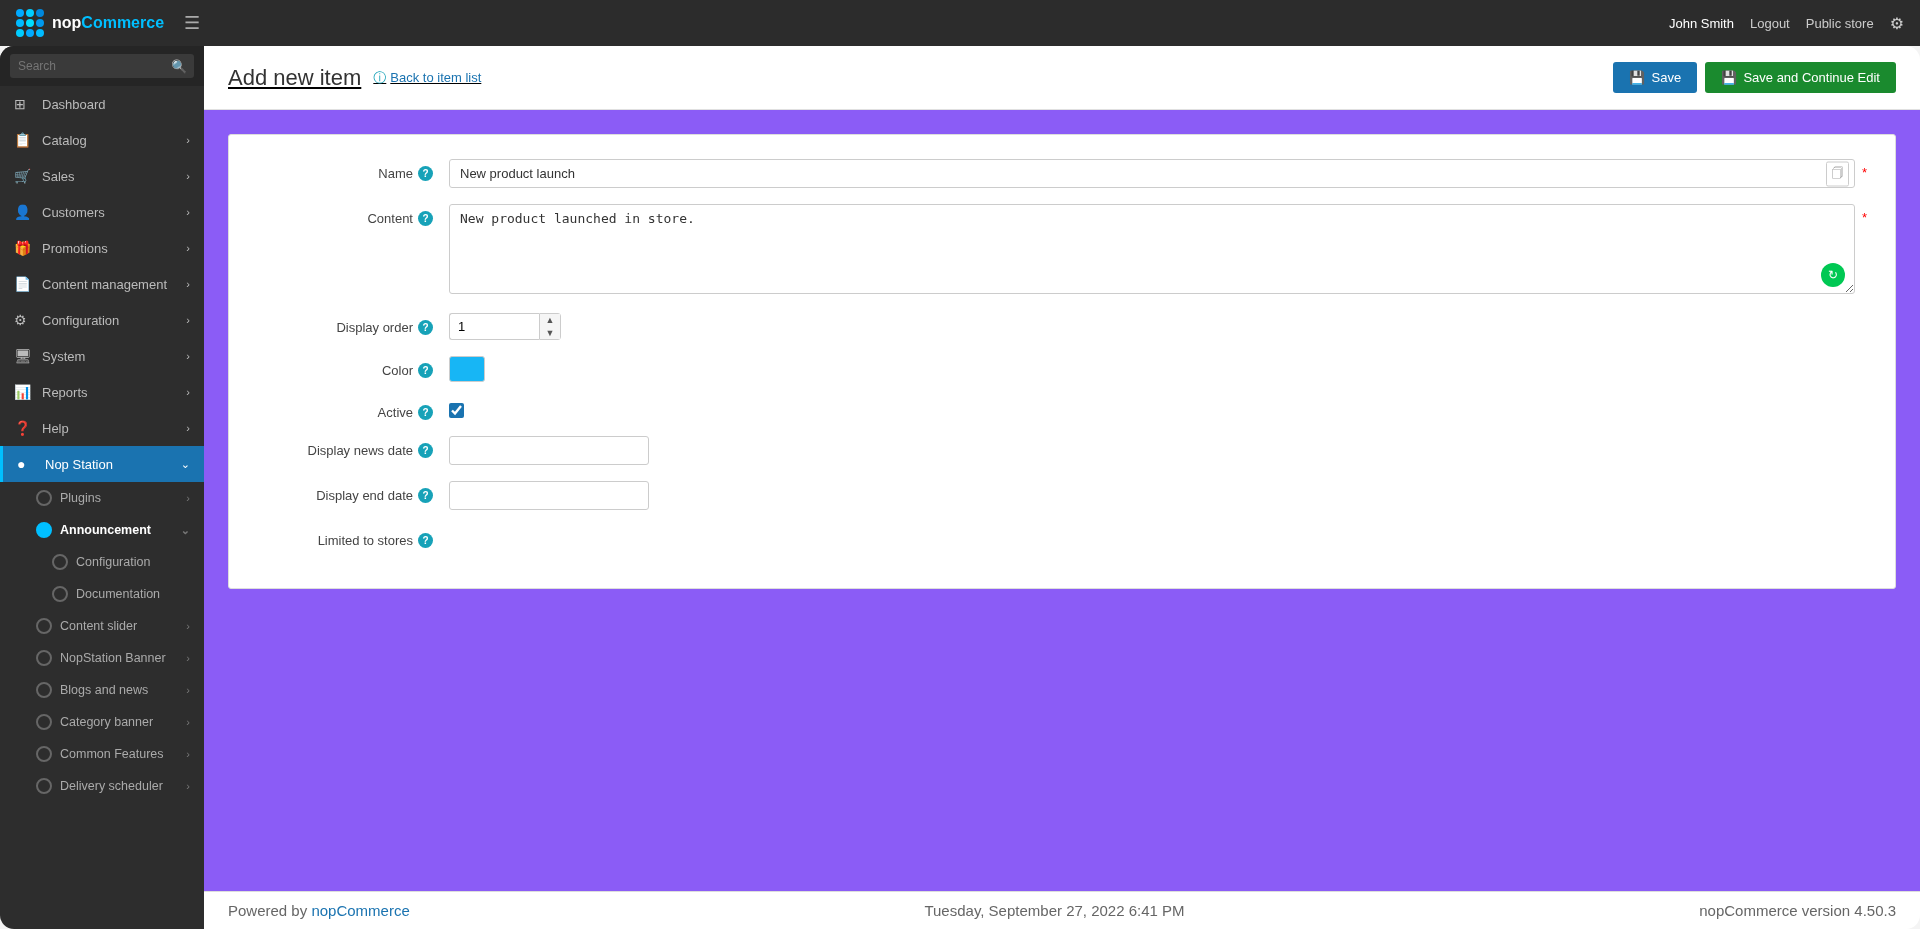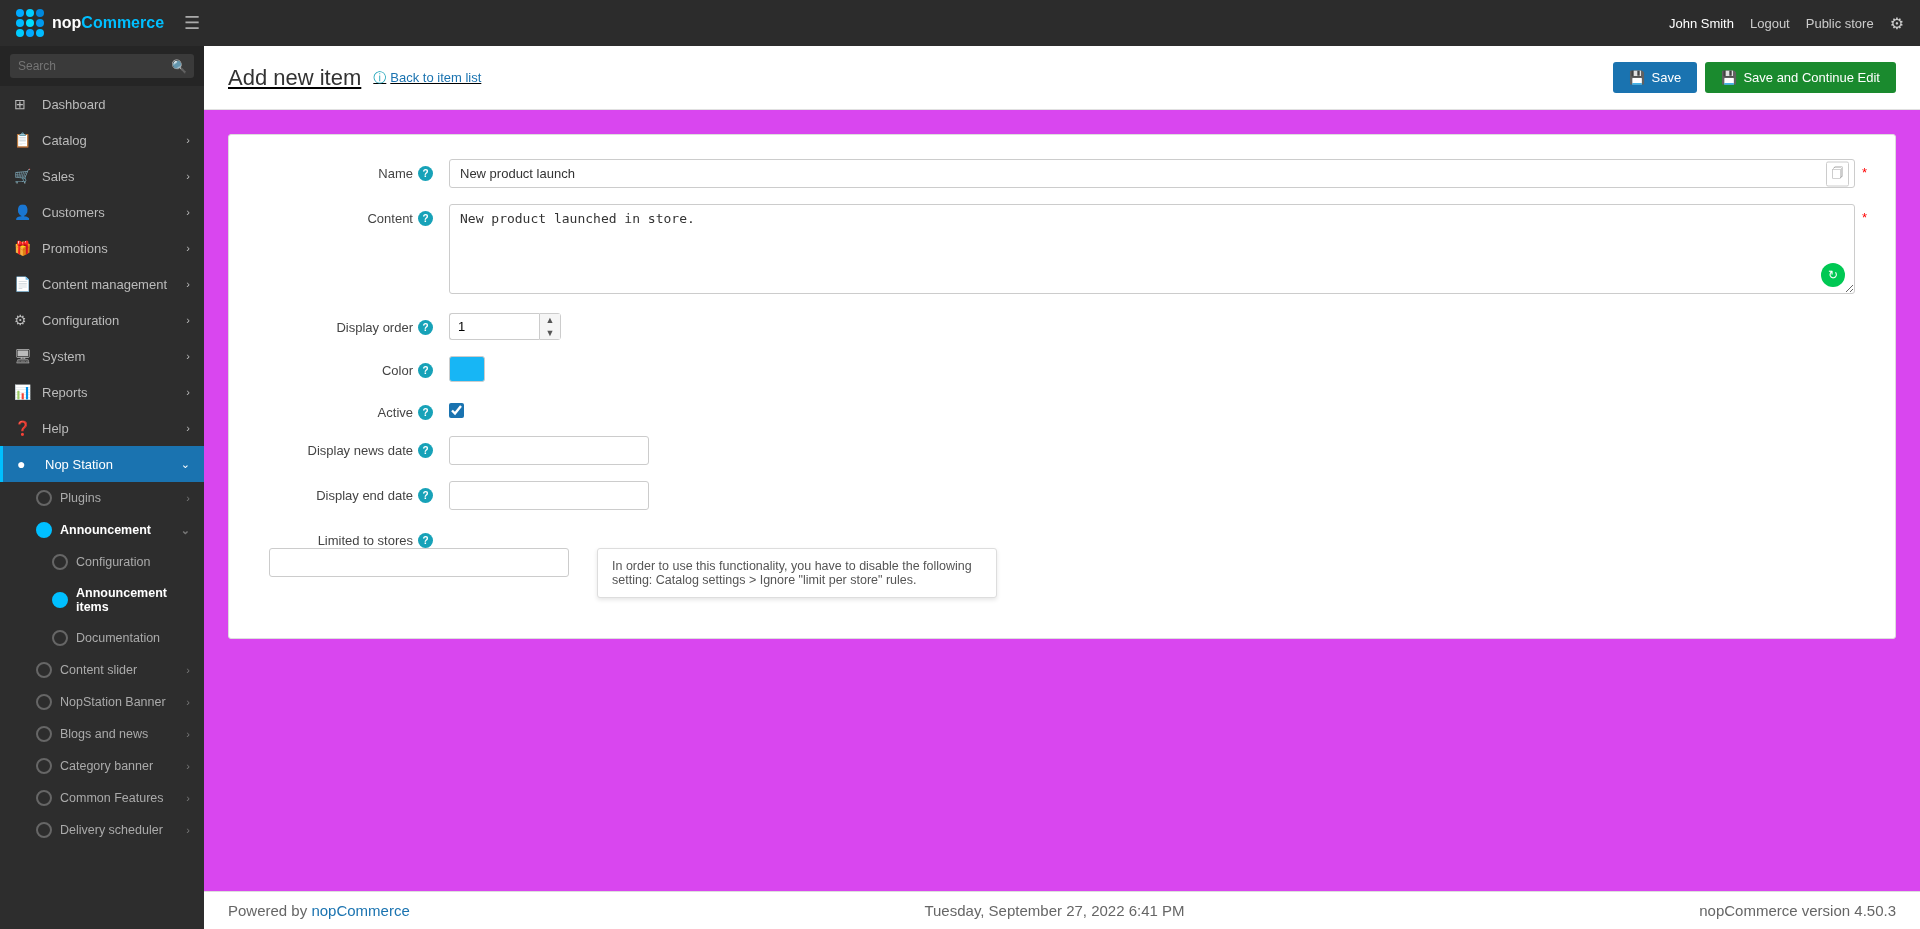--- a/index.html
+++ b/index.html
@@ -38,20 +38,21 @@
     .hamburger { color: #aaa; font-size: 18px; cursor: pointer; margin-right: auto; }
     .top-nav-right { display: flex; align-items: center; gap: 16px; margin-left: auto; font-size: 13px; }
     .top-nav-right a { color: #ccc; text-decoration: none; }
     .gear-icon { color: #ccc; font-size: 16px; cursor: pointer; }
 
     
     .app-body {
       display: flex;
       flex: 1;
       overflow: hidden;
+      border-radius: 14px;
     }
 
     
     .sidebar {
       width: 204px;
       background: #2d2d2d;
       color: #ccc;
       display: flex;
       flex-direction: column;
       overflow-y: auto;
@@ -138,21 +139,21 @@
       padding: 8px 16px; border-radius: 3px; border: none; cursor: pointer; font-size: 13px; font-weight: 500;
     }
     .btn-primary { background: #1a73b0; color: #fff; }
     .btn-success { background: #1a8a2e; color: #fff; }
 
     
     .form-area {
       flex: 1;
       overflow-y: auto;
       padding: 24px;
-      background: #d946ef;
+      background: #8b5cf6;
     }
     .form-card {
       background: #fff;
       border-radius: 3px;
       border: 1px solid #ddd;
       padding: 24px 40px;
     }
 
     .form-row {
       display: flex;
@@ -363,24 +364,20 @@
       <span class="sub-arrow">›</span>
     </div>
     <div class="nav-sub-item active">
       <span class="sub-icon"></span>
       <span>Announcement</span>
       <span class="sub-arrow">⌄</span>
     </div>
     <div class="nav-sub-item" style="padding-left: 52px;">
       <span class="sub-icon"></span>
       <span>Configuration</span>
-    </div>
-    <div class="nav-sub-item active" style="padding-left: 52px;">
-      <span class="sub-icon" style="border-color:#00bfff;"></span>
-      <span>Announcement items</span>
     </div>
     <div class="nav-sub-item" style="padding-left: 52px;">
       <span class="sub-icon"></span>
       <span>Documentation</span>
     </div>
     <div class="nav-sub-item">
       <span class="sub-icon"></span>
       <span>Content slider</span>
       <span class="sub-arrow">›</span>
     </div>
@@ -518,24 +515,20 @@
           <div class="form-control-wrap">
             <input type="text" class="form-input date-input" style="">
           </div>
         </div>
 
         <div class="form-row" style="align-items:flex-start;flex-direction:column;">
           <label class="form-label">
             <span>Limited to stores</span>
             <span class="help-icon">?</span>
           </label>
-          <div class="form-control-wrap" style="display:flex;align-items:flex-start;gap:12px;">
-            <input type="text" class="form-input stores-input" style="">
-            <div class="info-tooltip">In order to use this functionality, you have to disable the following setting: Catalog settings &gt; Ignore "limit per store" rules.</div>
-          </div>
         </div>
 
       </div>
     </div>
 
     <footer class="footer">
       <div>
         <span>Powered by</span>&nbsp;<a href="#">nopCommerce</a>
       </div>
       <div>Tuesday, September 27, 2022 6:41 PM</div>

